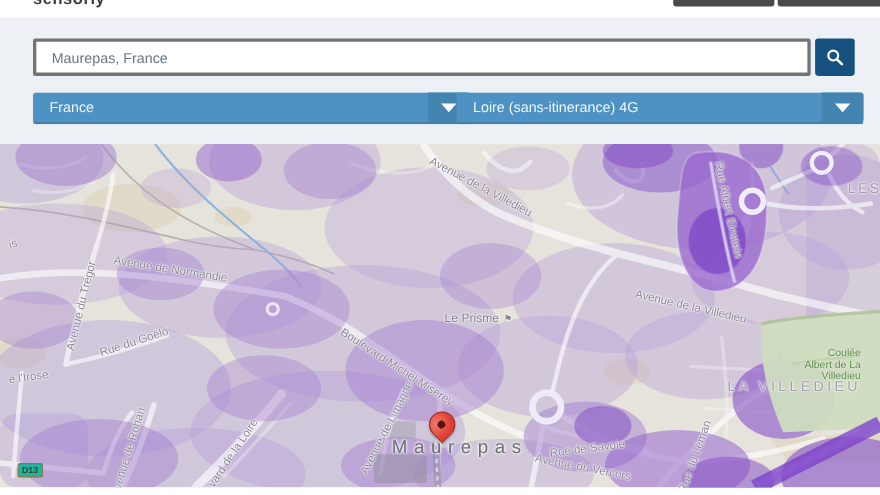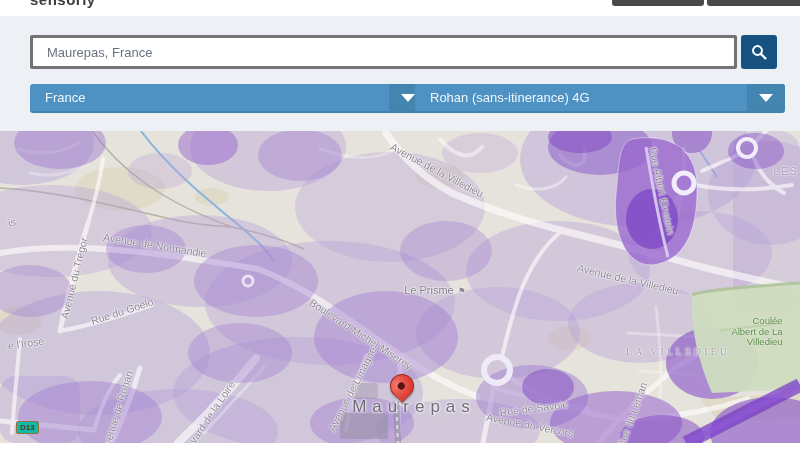--- a/index.html
+++ b/index.html
@@ -22,21 +22,21 @@
   .dd-label{position:absolute;left:15px;top:0;line-height:27px;font-size:13px;color:#eef6fc;}
   .dd-arrowbox{position:absolute;right:0;top:0;bottom:0;width:38px;background:#4384b1;
         border-radius:0 3px 3px 0;display:flex;align-items:center;justify-content:center;}
   .dd-tri{width:0;height:0;border-left:7px solid transparent;border-right:7px solid transparent;
         border-top:8px solid #ffffff;}
   
   .map{position:absolute;left:0;top:131px;width:800px;height:312px;overflow:hidden;background:#e6e3dc;cursor:grab;}
   .map svg{position:absolute;left:0;top:0;}
   .street{position:absolute;font-size:10.5px;color:#8b8594;white-space:nowrap;
         text-shadow:0 0 2px #fff,0 0 2px #fff,0 0 1px #fff;}
-  .district{position:absolute;font-size:10px;color:#a59cb0;letter-spacing:3px;white-space:nowrap;
+  .district{position:absolute;font-size:13px;color:#a59cb0;letter-spacing:3px;white-space:nowrap;
         text-shadow:0 0 2px #fff,0 0 2px #fff;}
   .park-label{position:absolute;font-size:9.5px;line-height:10.5px;color:#5e8f4c;text-align:right;
         white-space:nowrap;text-shadow:0 0 2px rgba(255,255,255,.7);}
   .city{position:absolute;font-size:17px;color:#6e6e74;letter-spacing:6px;white-space:nowrap;
         text-shadow:0 0 3px #fff,0 0 3px #fff;}
   .badge{position:absolute;font-size:8px;font-weight:bold;color:#4e3c1a;background:#14b8a6;
         border:1px solid #8c7340;border-radius:2px;padding:1px 3px;line-height:9px;}
   .poi-icon{font-size:9px;color:#8b8594;margin-left:4px;}
   .pin{position:absolute;left:390px;top:243px;width:22px;height:22px;background:radial-gradient(circle at 35% 30%,#f07a6e,#dd3b2f 70%);
         border:1px solid #9c261c;border-radius:50% 50% 50% 0;transform:rotate(-45deg);cursor:pointer;
@@ -67,21 +67,21 @@
     </button>
 
     <div class="dropdown" style="left:30px;width:397px;">
       <span class="dd-label">France</span>
       <span class="dd-arrowbox">
         <span class="dd-tri"></span>
       </span>
     </div>
 
     <div class="dropdown" style="left:415px;width:370px;">
-      <span class="dd-label">Rohan (sans-itinerance) 4G</span>
+      <span class="dd-label">Loire (sans-itinerance) 4G</span>
       <span class="dd-arrowbox">
         <span class="dd-tri"></span>
       </span>
     </div>
   </div>
 
   <div class="map">
     <svg width="800" height="312" viewBox="0 0 800 312">
 
       <g fill="#dcd3ba" opacity="0.55">
@@ -231,27 +231,27 @@
     <div class="street" style="left:662px;top:60px;transform:translate(-50%,-50%) rotate(78deg);">Rue Albert Einstein</div>
     <div class="street" style="left:534px;top:277px;transform:translate(-50%,-50%) rotate(-7deg);">Rue de Savoie</div>
     <div class="street" style="left:530px;top:294px;transform:translate(-50%,-50%) rotate(11deg);">Avenue du Vercors</div>
     <div class="street" style="left:632px;top:284px;transform:translate(-50%,-50%) rotate(-70deg);">Rue du Léman</div>
 
     <div class="street" style="left:435px;top:131px;transform:translate(-50%,-50%);font-size:11px;color:#7f7b89;margin-top:28px;">
       <span>Le Prisme</span><span class="poi-icon">⚑</span>
     </div>
 
     <div class="district" style="left:786px;top:40px;transform:translate(-50%,-50%);letter-spacing:2px;">LES</div>
-    <div class="district" style="left:678px;top:220px;transform:translate(-50%,-50%);font-family:Liberation Serif, serif;">LA VILLEDIEU</div>
+    <div class="district" style="left:722px;top:220px;transform:translate(-50%,-50%);">LA VILLEDIEU</div>
 
     <div class="park-label" style="left:757px;top:201px;transform:translate(-50%,-50%);">
       <div>Coulée</div>
       <div>Albert de La</div>
       <div>Villedieu</div>
     </div>
 
     <div class="badge" style="left:16px;top:290px;">D13</div>
 
-    <div class="city" style="left:406px;top:276px;transform:translate(-50%,-50%);padding-left:16px;">Maurepas</div>
+    <div class="city" style="left:418px;top:276px;transform:translate(-50%,-50%);">Maurepas</div>
     <div class="pin"></div>
   </div>
 
 </div>
 
 </body></html>

